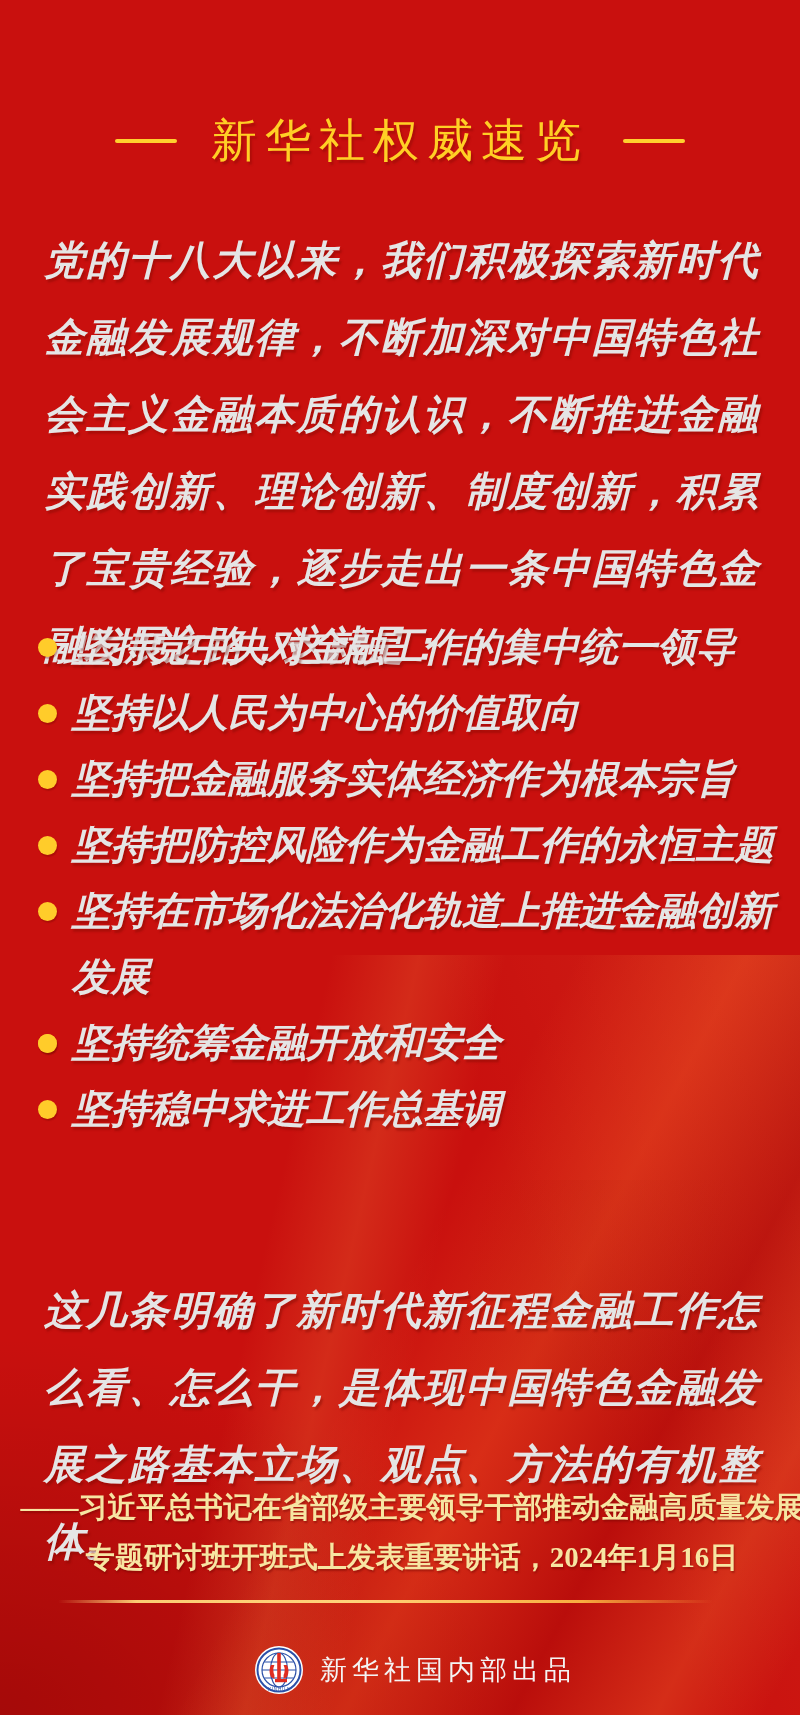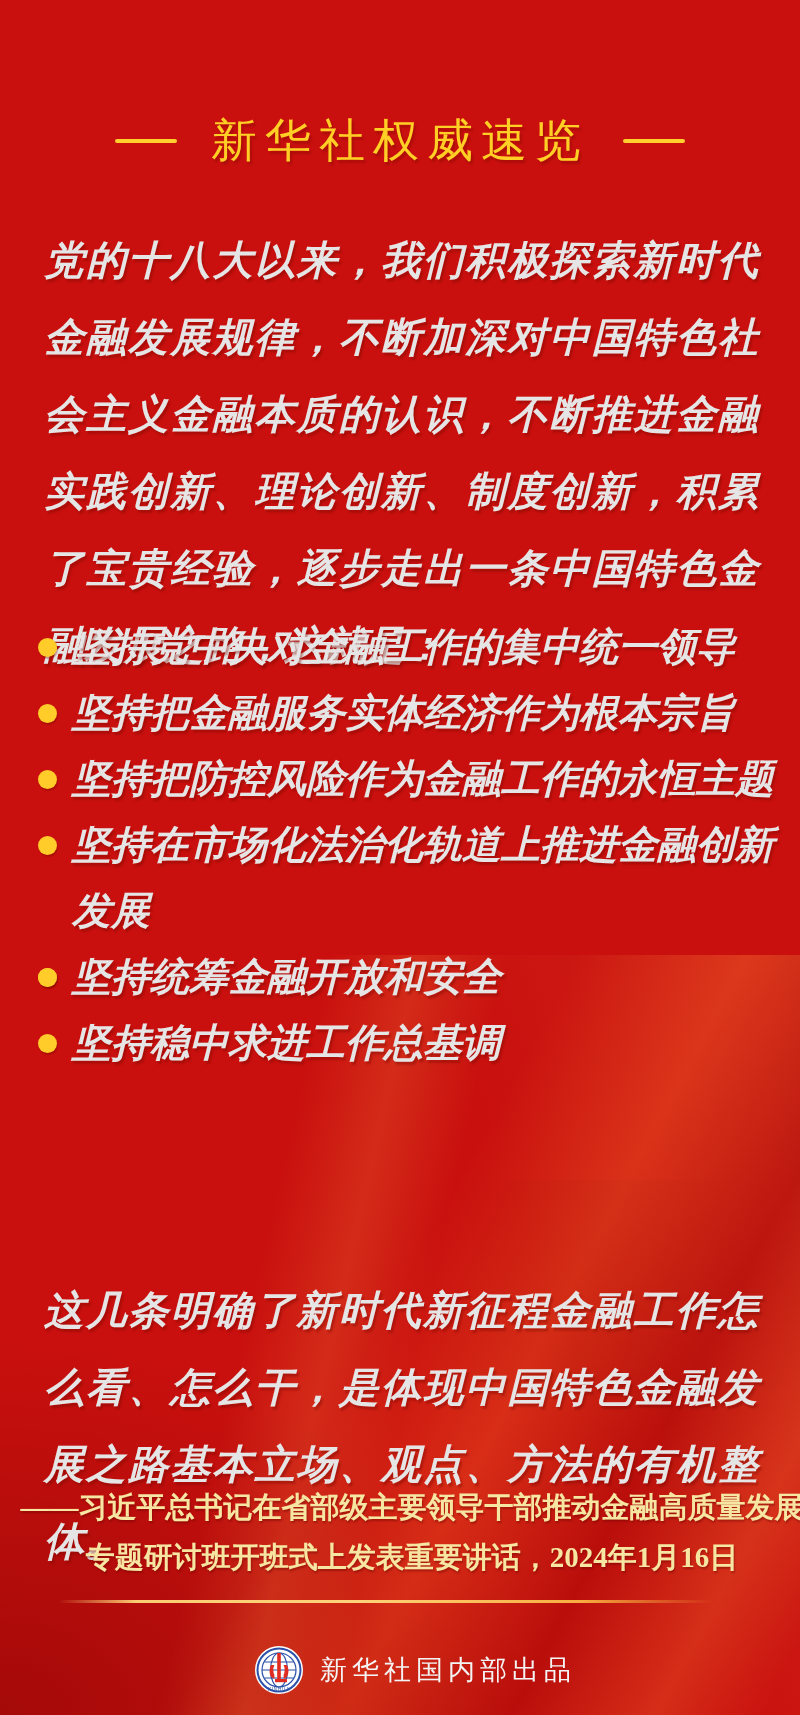--- a/index.html
+++ b/index.html
@@ -91,20 +91,24 @@
 
 <p class="intro gold-text">党的十八大以来，我们积极探索新时代金融发展规律，不断加深对中国特色社会主义金融本质的认识，不断推进金融实践创新、理论创新、制度创新，积累了宝贵经验，逐步走出一条中国特色金融发展之路，这就是：</p>
 
 <ul class="bullets">
   <li class="bullet-item gold-text">
     <span class="bullet-dot"></span>
     <span>坚持党中央对金融工作的集中统一领导</span>
   </li>
   <li class="bullet-item gold-text">
     <span class="bullet-dot"></span>
+    <span>坚持以人民为中心的价值取向</span>
+  </li>
+  <li class="bullet-item gold-text">
+    <span class="bullet-dot"></span>
     <span>坚持把金融服务实体经济作为根本宗旨</span>
   </li>
   <li class="bullet-item gold-text">
     <span class="bullet-dot"></span>
     <span>坚持把防控风险作为金融工作的永恒主题</span>
   </li>
   <li class="bullet-item gold-text">
     <span class="bullet-dot"></span>
     <span>坚持在市场化法治化轨道上推进金融创新发展</span>
   </li>

